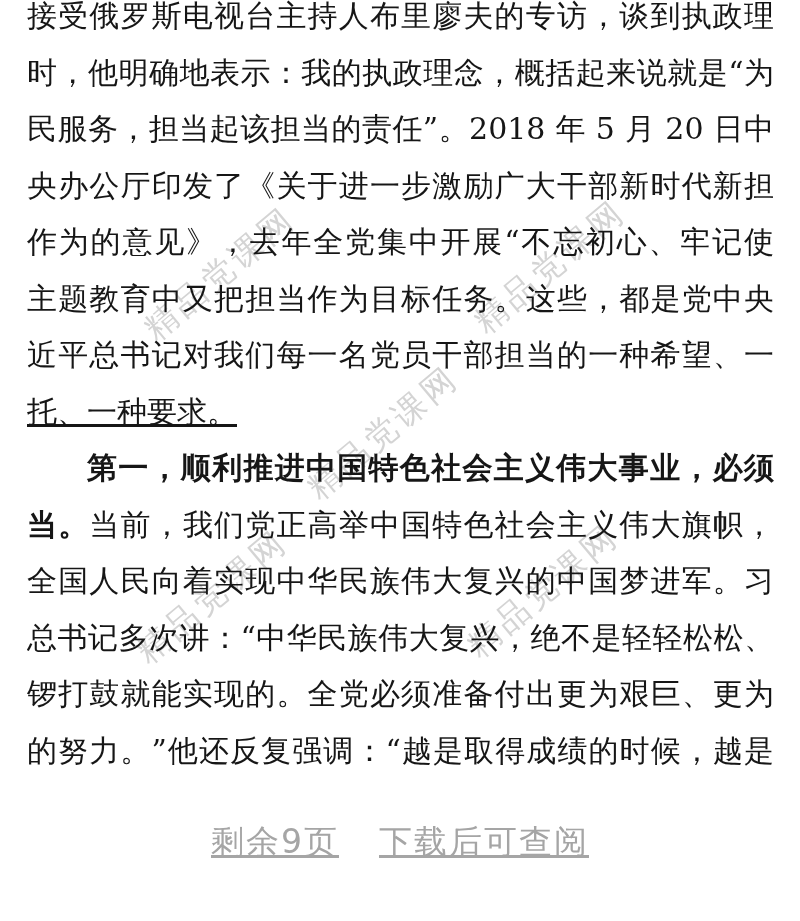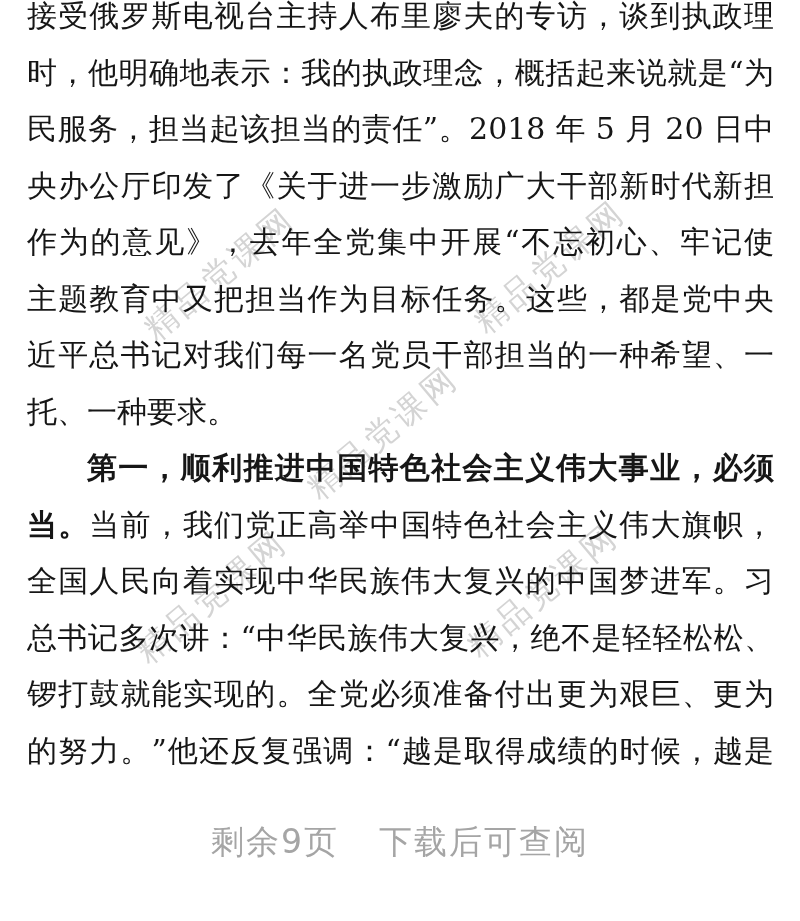--- a/index.html
+++ b/index.html
@@ -60,37 +60,39 @@
     font-size: 30px;
     color: var(--text-color);
     text-align: justify;
     text-align-last: justify;
     text-justify: inter-character;
     overflow: hidden;
   }
   .line.no-justify {
     text-align: left;
     text-align-last: left;
+    text-decoration: underline;
   }
   .line.indent { text-indent: 2em; }
   .bold { font-weight: bold; }
 
   
   .footer {
     position: absolute;
     top: 820px;
     left: 0;
     width: 100%;
     z-index: 1;
     text-align: center;
     font-family: "DejaVu Sans", sans-serif;
     font-size: 33px;
     color: var(--footer-color);
     letter-spacing: 2px;
     white-space: nowrap;
+    text-decoration: underline;
   }
   .footer .gap { display: inline-block; width: 40px; }
 </style>
 </head>
 <body>
 
 <div class="page">
 
   <div class="watermark-layer">
     <span class="wm wm1">精品党课网</span>

